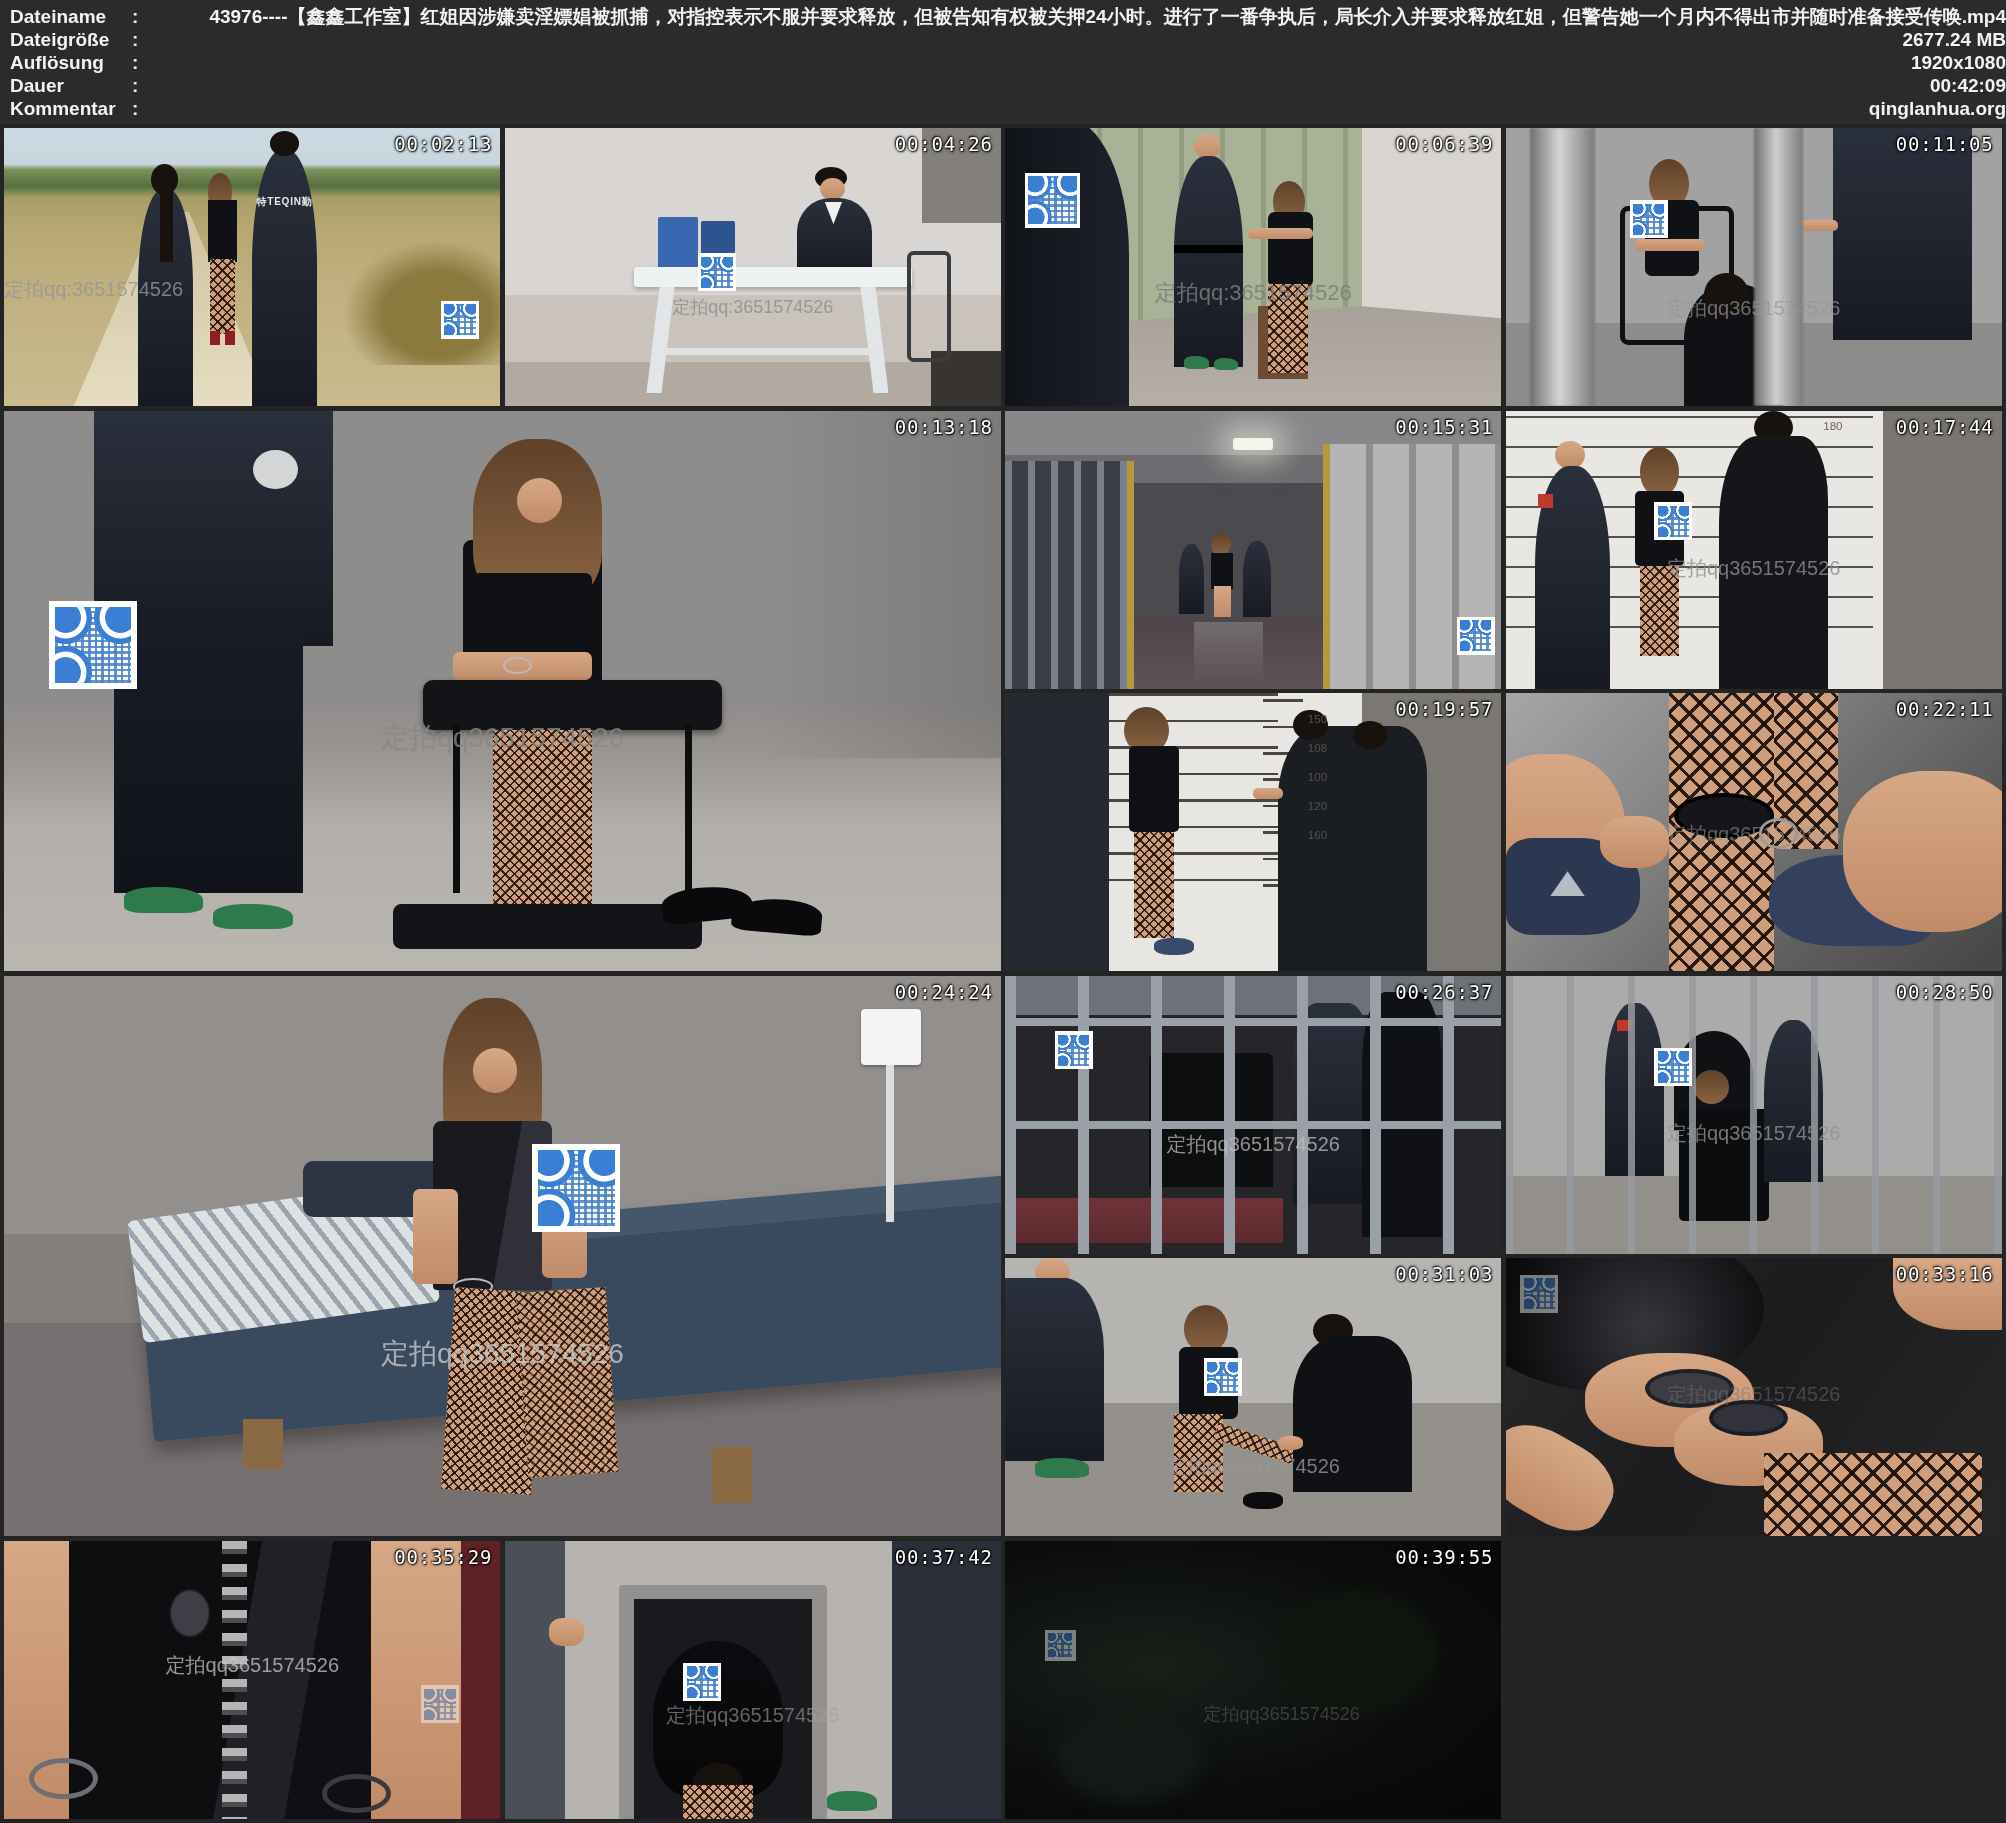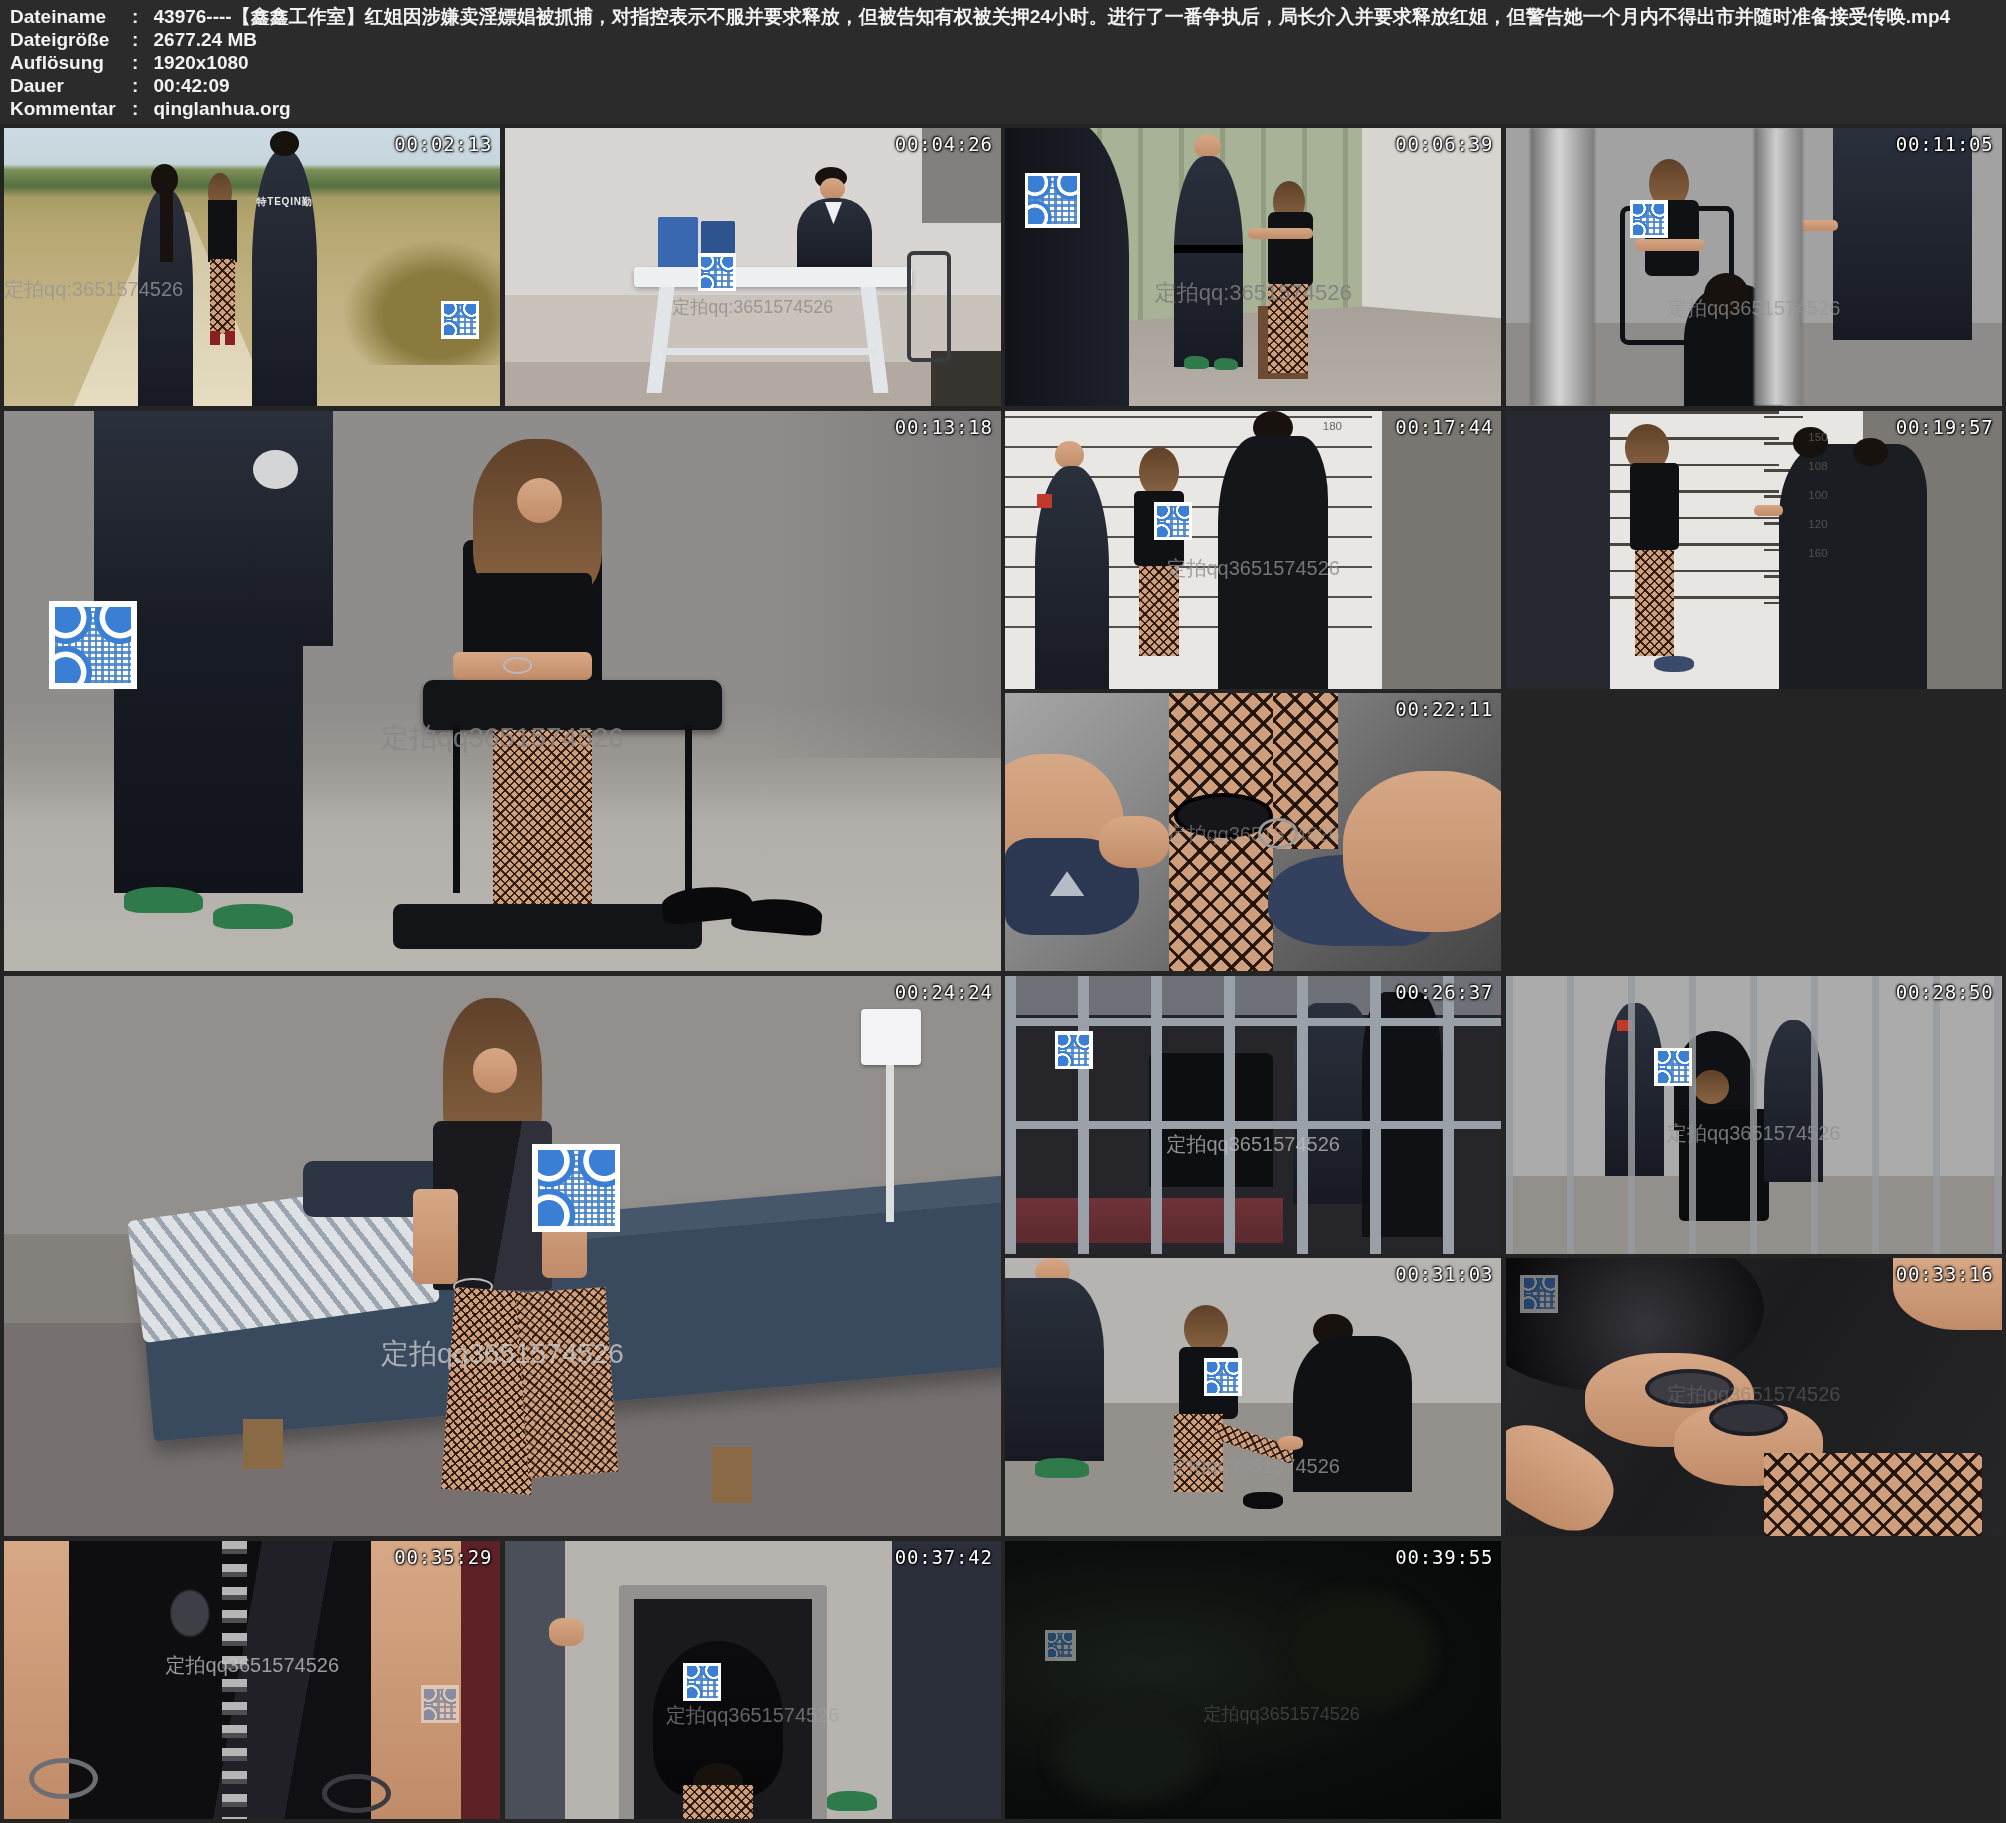--- a/index.html
+++ b/index.html
@@ -10,21 +10,21 @@
     font-family:"Liberation Sans", sans-serif;
   }
   
   #file-info {
     position:absolute; top:0; left:0; width:100%; height:124px;
     background:#2b2b2b; color:#f2f2f2; padding:5px 0 0 10px;
   }
   .fi-row { display:flex; height:23px; line-height:23px; font-size:19px; font-weight:bold; white-space:nowrap; }
   .fi-label { width:122px; flex:0 0 122px; }
   .fi-sep { width:21.5px; flex:0 0 21.5px; }
-  .fi-value { flex:1; overflow:hidden; }
+  .fi-value { flex:1; overflow:hidden;text-align:right; }
   
   #sheet {
     position:absolute; top:124px; left:0; width:2006px; height:1699px;
     display:grid; grid-template-columns:repeat(4,1fr); grid-template-rows:repeat(6,1fr);
     gap:4.1px; padding:4.1px; background:#242424;
   }
   .thumb { position:relative; overflow:hidden; background:#555; }
   .big { grid-column:span 2; grid-row:span 2; }
   .ts {
     position:absolute; top:5px; right:8.3px; z-index:9;
@@ -385,20 +385,34 @@
       <div class="abs s6-frame"></div>
       <div class="abs net" style="left:49%;top:57%;width:10%;height:32%;"></div>
       <div class="abs s6-base"></div>
       <div class="abs s6-heel1"></div>
       <div class="abs s6-heel2"></div>
       <div class="qr lg"></div>
       <span class="wm lg">定拍qq3651574526</span>
       <span class="ts">00:13:18</span>
     </div>
 
+    <div class="thumb t7">
+      <div class="abs s7-light"></div>
+      <div class="abs s7-lcell"></div>
+      <div class="abs s7-rwall"></div>
+      <div class="abs s7-floor"></div>
+      <div class="abs s7-streak"></div>
+      <div class="abs uni rtop" style="left:35%;top:48%;width:5%;height:25%;"></div>
+      <div class="abs hairBr round" style="left:41.5%;top:44%;width:4%;height:8%;"></div>
+      <div class="abs blk" style="left:41.5%;top:51%;width:4.5%;height:13%;"></div>
+      <div class="abs skin" style="left:42%;top:63%;width:3.5%;height:11%;"></div>
+      <div class="abs uni rtop" style="left:48%;top:47%;width:5.5%;height:27%;"></div>
+      <div class="qr"></div>
+      <span class="ts">00:15:31</span>
+    </div>
 
     <div class="thumb t8">
       <div class="abs s8-lines"></div>
       <span class="abs s8-mark">180</span>
       <div class="abs skin round" style="left:10%;top:11%;width:6%;height:10%;"></div>
       <div class="abs uni rtop" style="left:6%;top:20%;width:15%;height:80%;"></div>
       <div class="abs s8-red"></div>
       <div class="abs hairBr round" style="left:27%;top:13%;width:8%;height:18%;"></div>
       <div class="abs blk" style="left:26%;top:29%;width:10%;height:27%;border-radius:5px;"></div>
       <div class="abs net" style="left:27%;top:56%;width:8%;height:32%;"></div>

